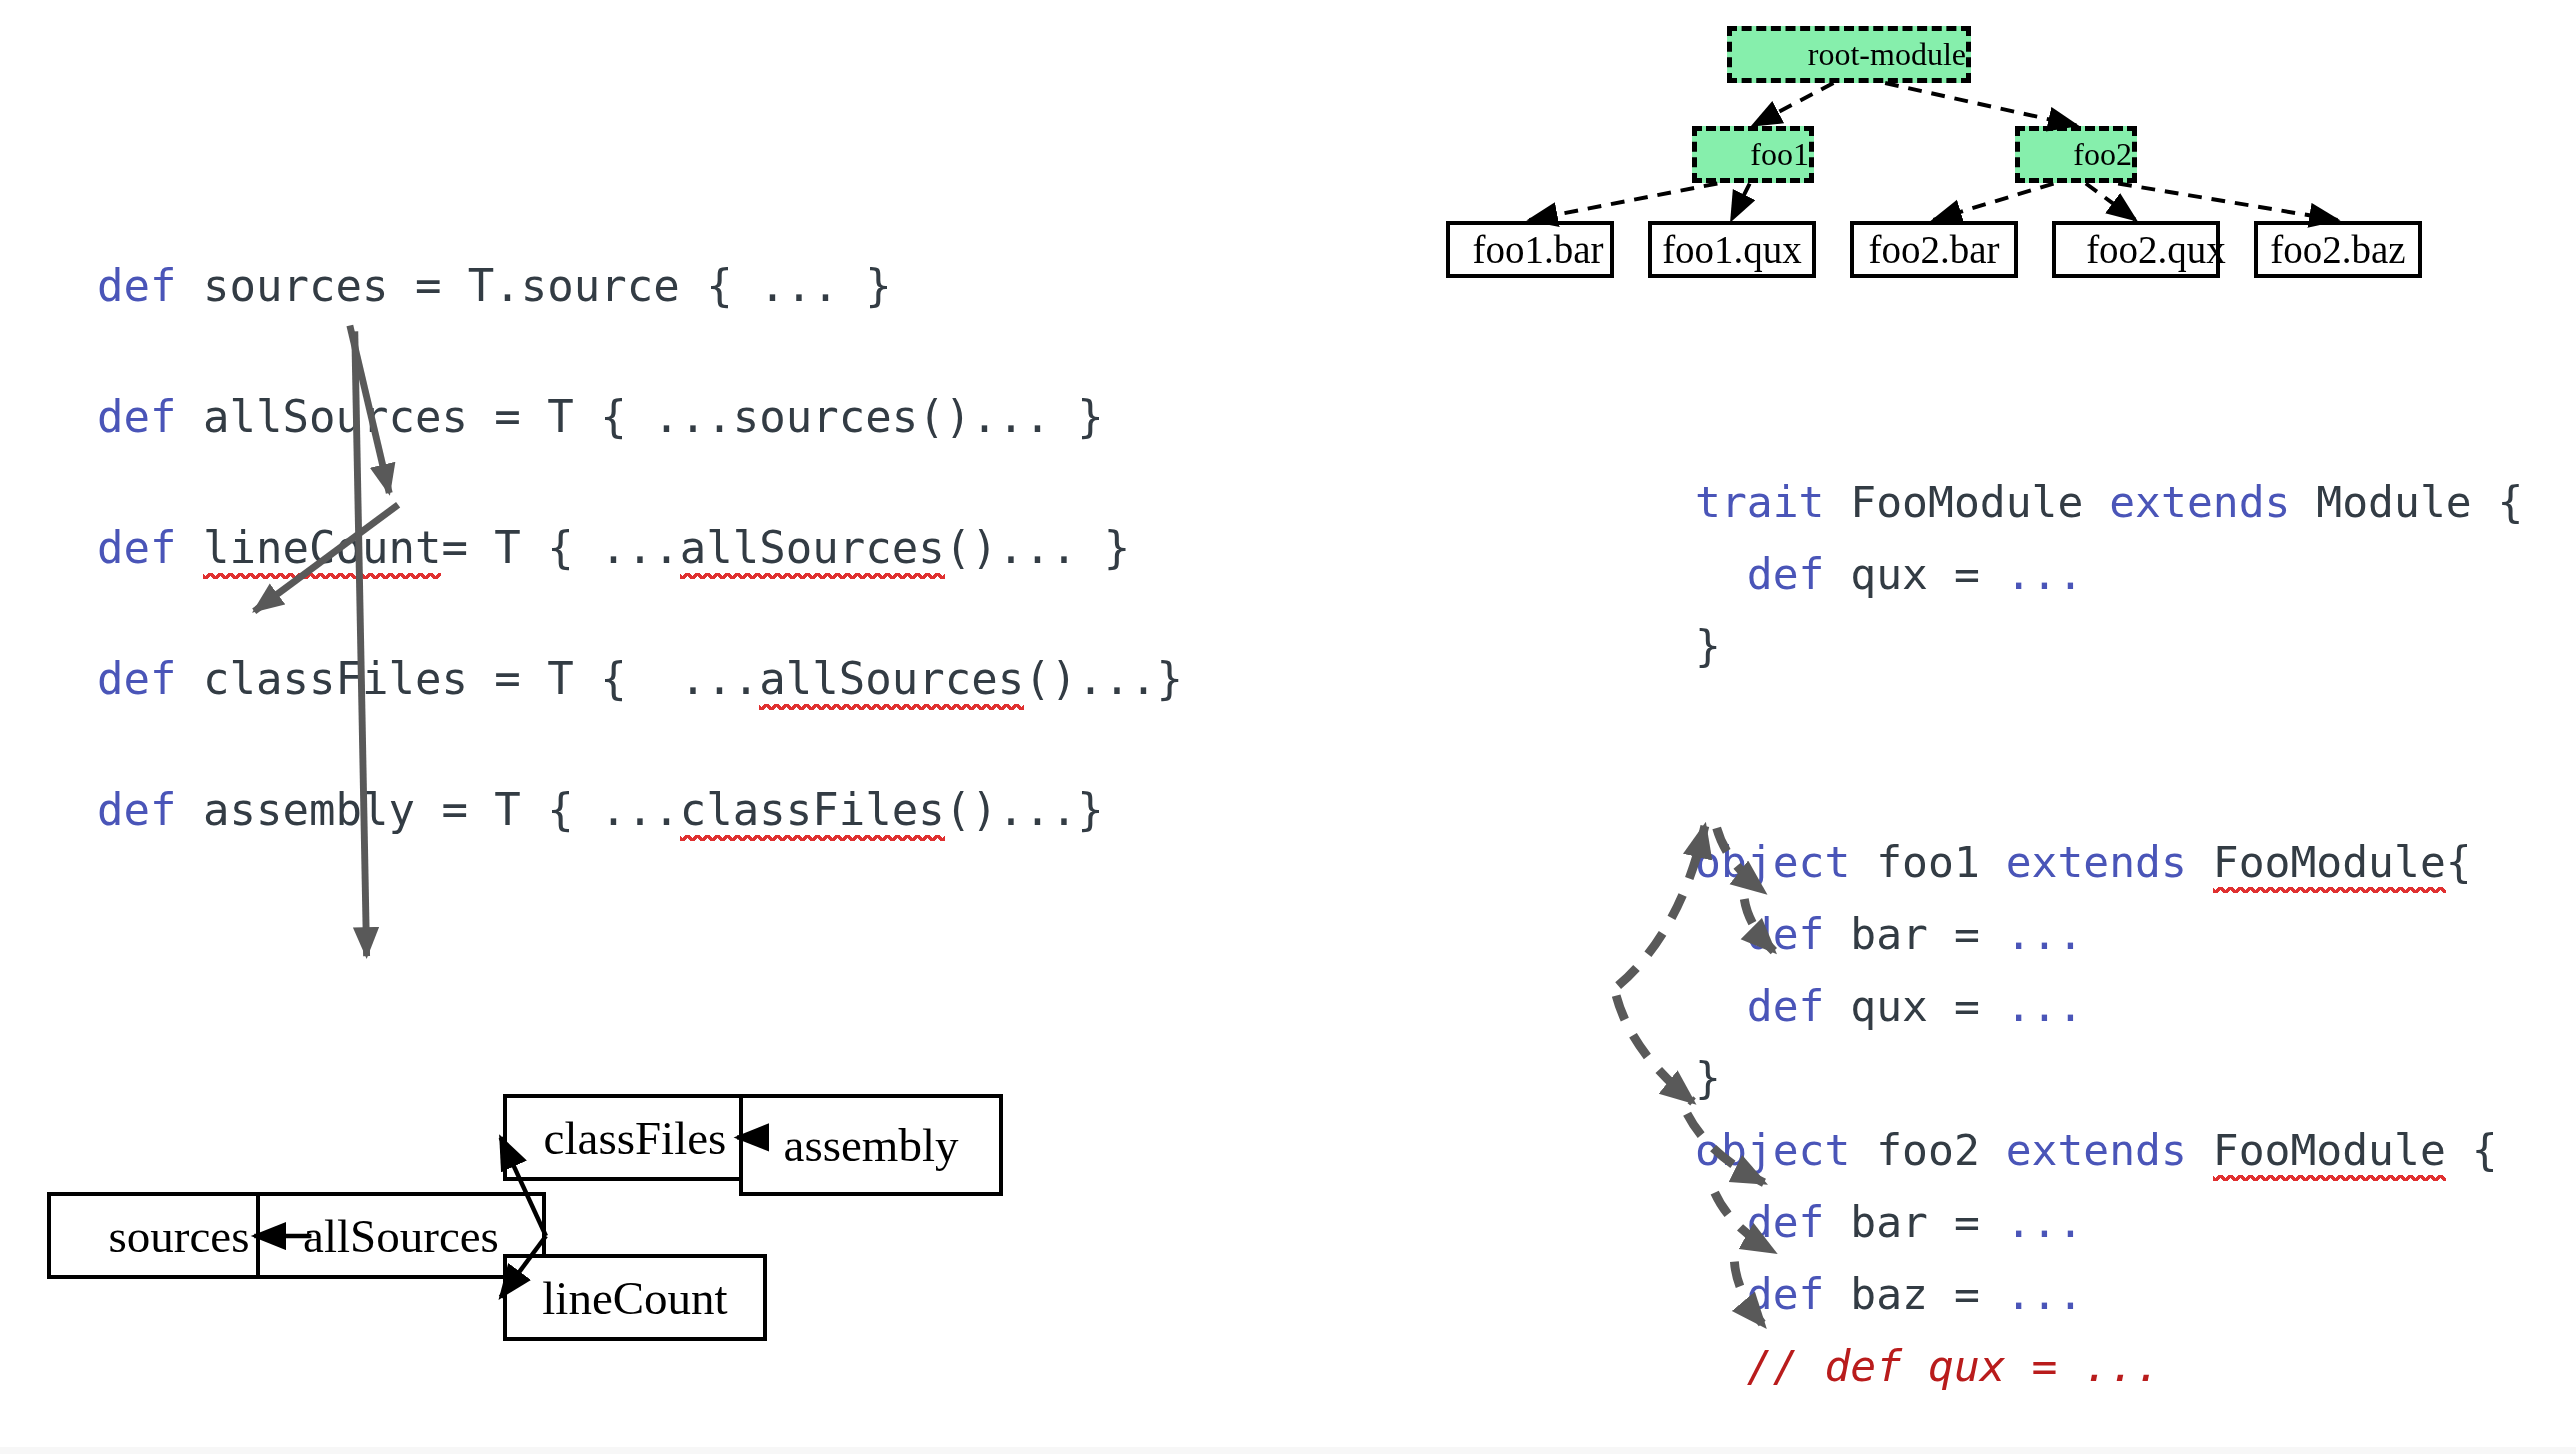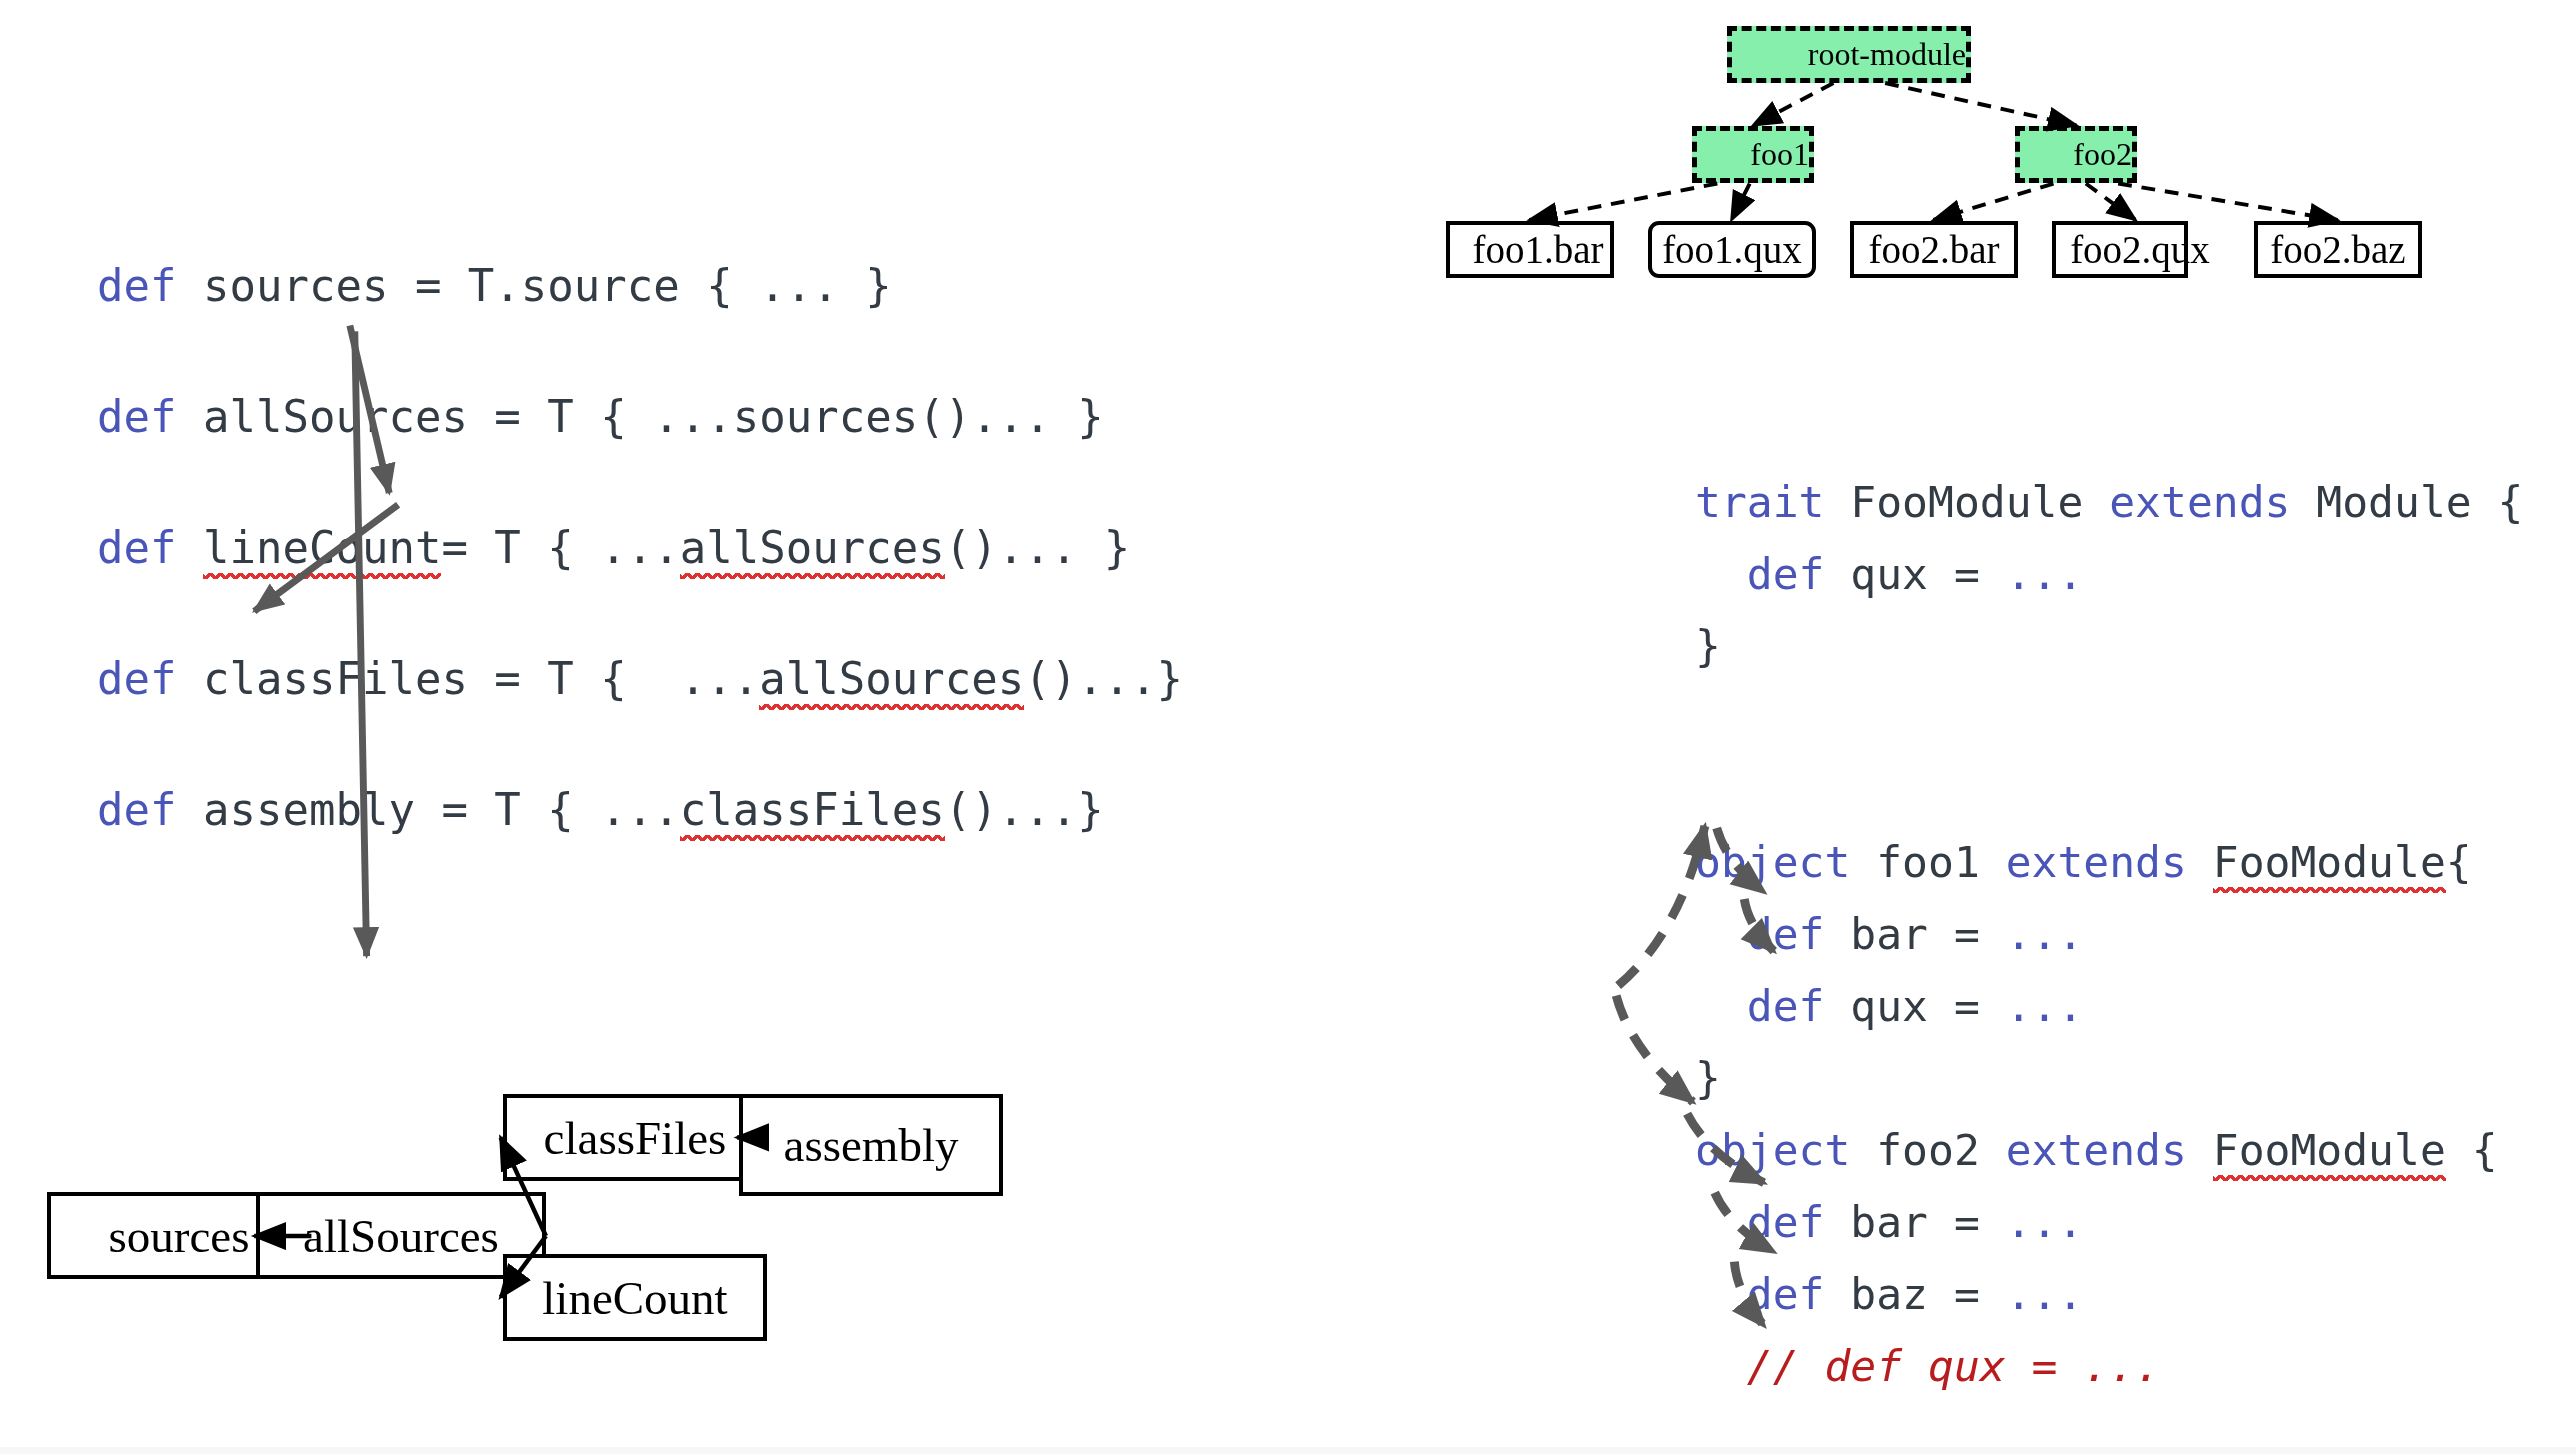--- a/index.html
+++ b/index.html
@@ -89,27 +89,27 @@
       </div>
       <div class="dbox" style="left: 1692px; top: 126px; width: 122px; height: 57px;">
         <span>foo1</span>
       </div>
       <div class="dbox" style="left: 2015px; top: 126px; width: 122px; height: 57px;">
         <span>foo2</span>
       </div>
       <div class="lbox" style="left: 1446px; top: 221px; width: 168px; height: 57px; padding-left: 16px;">
         <span>foo1.bar</span>
       </div>
-      <div class="lbox" style="left: 1648px; top: 221px; width: 168px; height: 57px; border-radius: 11px;">
+      <div class="lbox" style="left: 1648px; top: 221px; width: 168px; height: 57px;">
         <span>foo1.qux</span>
       </div>
       <div class="lbox" style="left: 1850px; top: 221px; width: 168px; height: 57px;">
         <span>foo2.bar</span>
       </div>
-      <div class="lbox" style="left: 2052px; top: 221px; width: 136px; height: 57px; padding-left: 40px;">
+      <div class="lbox" style="left: 2052px; top: 221px; width: 168px; height: 57px; padding-left: 40px;">
         <span>foo2.qux</span>
       </div>
       <div class="lbox" style="left: 2254px; top: 221px; width: 168px; height: 57px;">
         <span>foo2.baz</span>
       </div>
     </div>
 
   <svg class="overlay" viewBox="0 0 2614 1476">
     <defs>
       <marker id="ah-black" markerWidth="9" markerHeight="9" refX="7.2" refY="3.2" orient="auto" markerUnits="strokeWidth">

